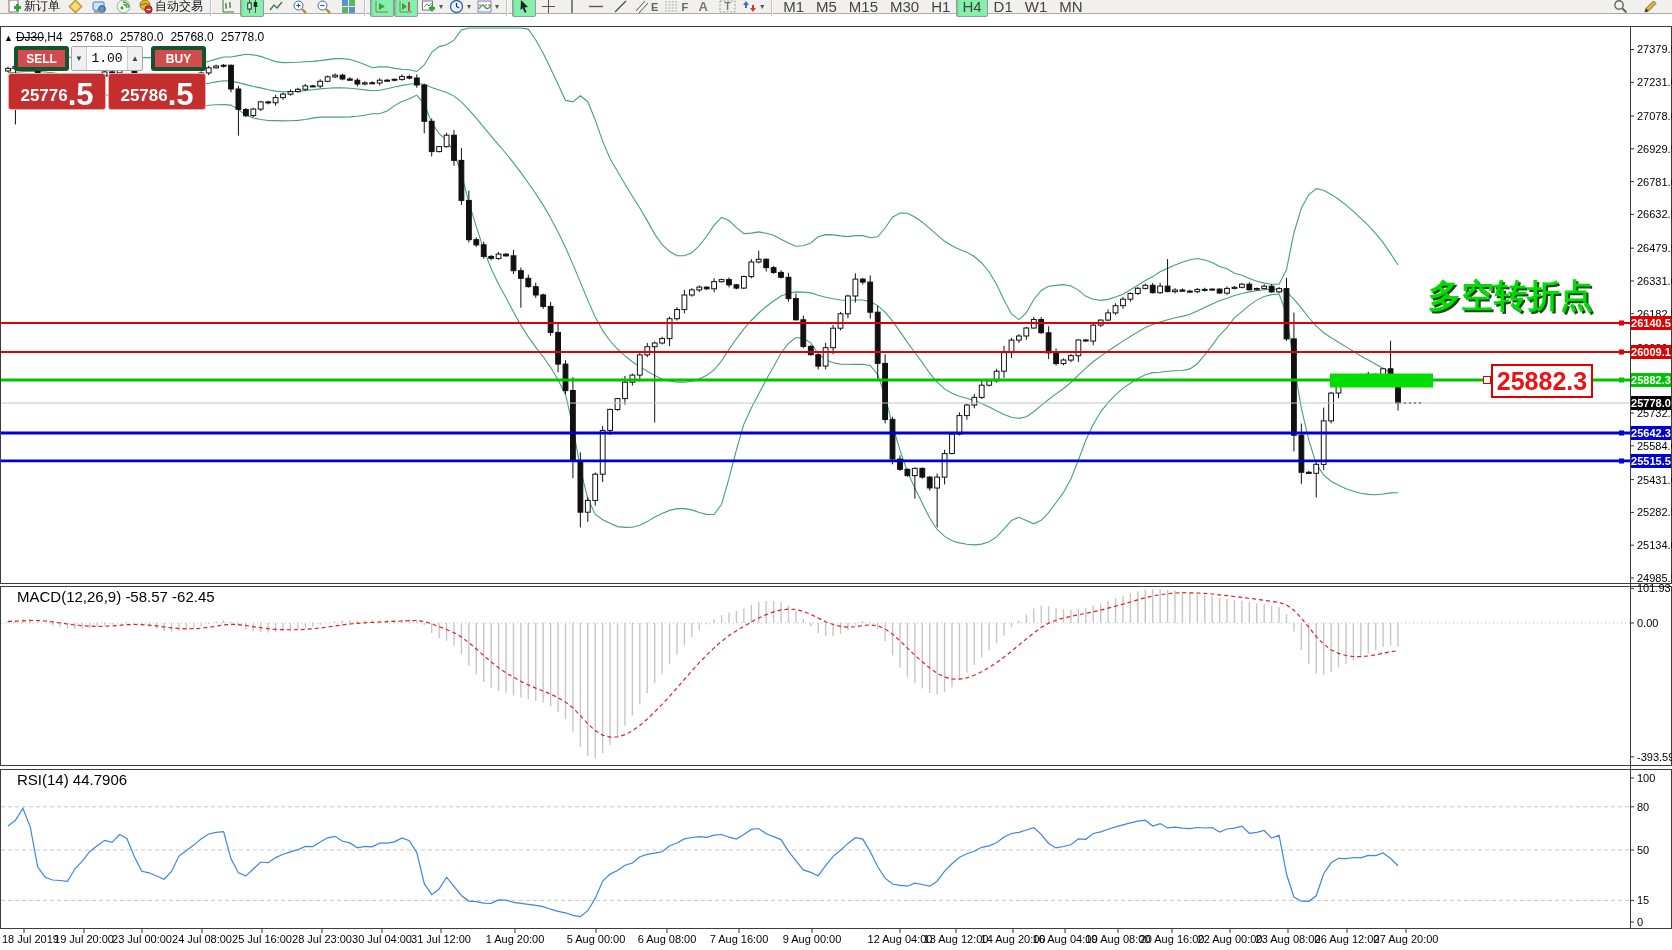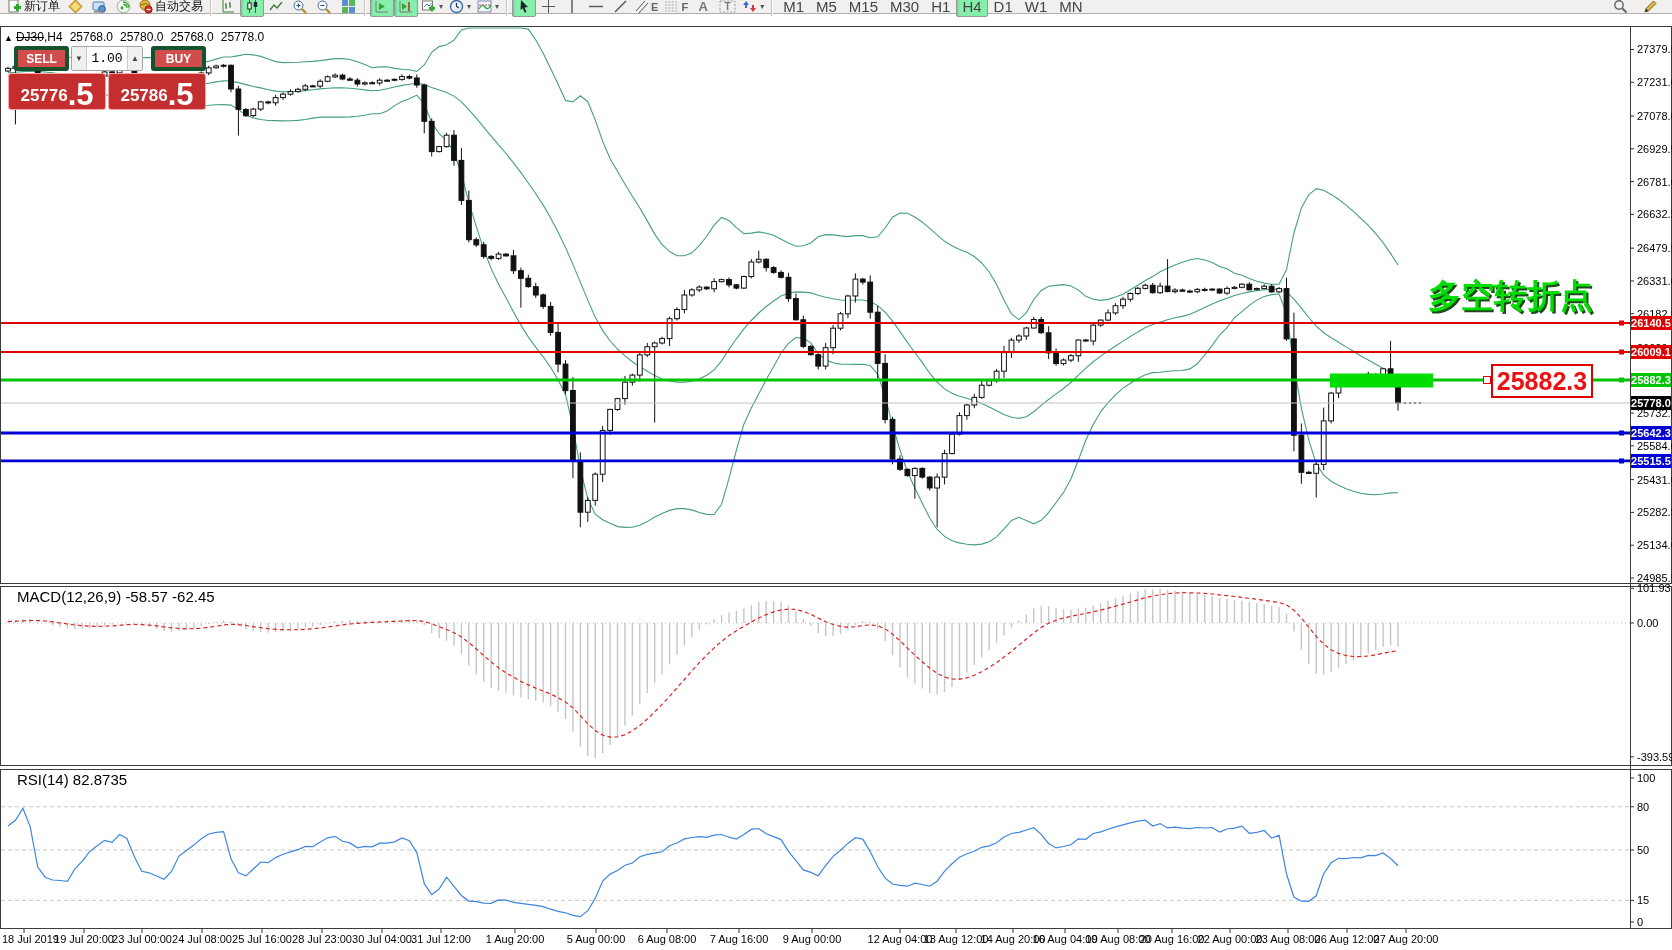--- a/index.html
+++ b/index.html
@@ -289,21 +289,21 @@
   </div>
 </div>
 
 <div id="annotation">多空转折点</div>
 <div class="ind-label" id="macd-label">
   <span>MACD(12,26,9)</span>
   <span>-58.57 -62.45</span>
 </div>
 <div class="ind-label" id="rsi-label">
   <span>RSI(14)</span>
-  <span>82.8735</span>
+  <span>44.7906</span>
 </div>
 
 <svg id="chart-svg" width="1672" height="924" viewBox="0 0 1672 924">
     <rect x="0.5" y="0.5" width="1671" height="557" fill="#fff" stroke="#3c3c3c"></rect>
     <rect x="0.5" y="560.5" width="1671" height="179" fill="#fff" stroke="#3c3c3c"></rect>
     <rect x="0.5" y="743.5" width="1671" height="159" fill="#fff" stroke="#3c3c3c"></rect>
     <line x1="1630.5" y1="1" x2="1630.5" y2="902" stroke="#3c3c3c"></line>
     <g font-size="11">
       <line x1="1630" y1="23.49227373068419" x2="1634" y2="23.49227373068419" stroke="#333"></line>
       <text x="1637" y="27.49227373068419" fill="#000">27379.5</text>

